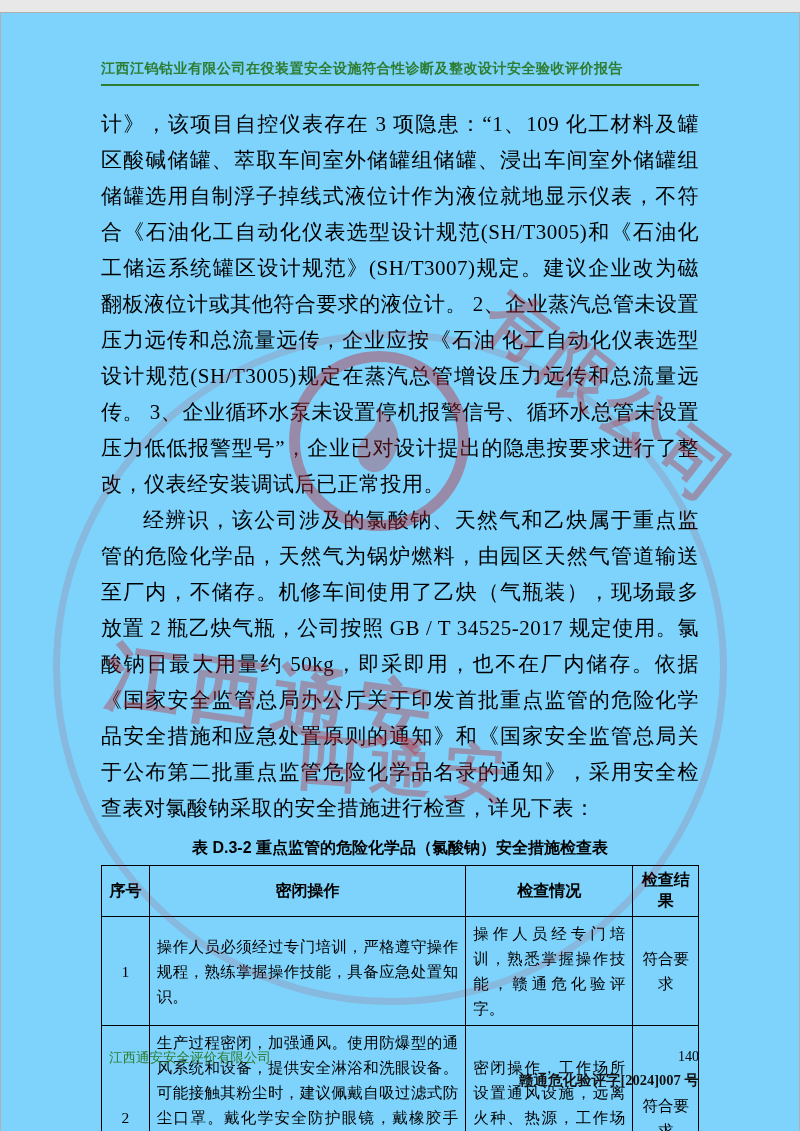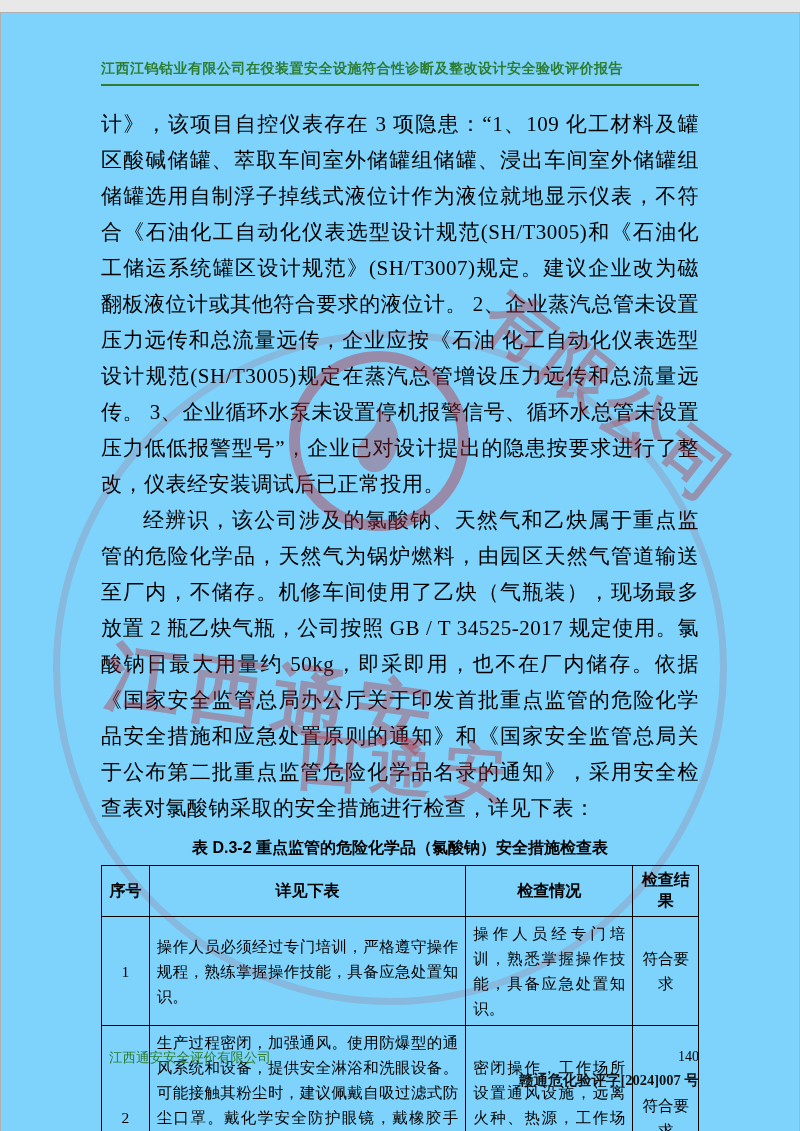--- a/index.html
+++ b/index.html
@@ -141,30 +141,30 @@
     <table class="check-table">
       <colgroup>
         <col style="width:8%">
         <col style="width:53%">
         <col style="width:28%">
         <col style="width:11%">
       </colgroup>
       <thead>
         <tr>
           <th>序号</th>
-          <th>详见下表</th>
+          <th>密闭操作</th>
           <th>检查情况</th>
           <th>检查结果</th>
         </tr>
       </thead>
       <tbody>
         <tr>
           <td class="c-no">1</td>
           <td class="c-content">操作人员必须经过专门培训，严格遵守操作规程，熟练掌握操作技能，具备应急处置知识。</td>
-          <td class="c-situation">操作人员经专门培训，熟悉掌握操作技能，具备应急处置知识。</td>
+          <td class="c-situation">操作人员经专门培训，熟悉掌握操作技能，赣通危化验评字。</td>
           <td class="c-result">符合要求</td>
         </tr>
         <tr>
           <td class="c-no">2</td>
           <td class="c-content">生产过程密闭，加强通风。使用防爆型的通风系统和设备，提供安全淋浴和洗眼设备。可能接触其粉尘时，建议佩戴自吸过滤式防尘口罩。戴化学安全防护眼镜，戴橡胶手套。作业现场禁止吸烟、进食和饮水。远离火种、热源。应与禁配物分开存放，切忌混储。</td>
           <td class="c-situation">密闭操作，工作场所设置通风设施，远离火种、热源，工作场所严禁吸烟。氯酸钠即采即用，不储存。</td>
           <td class="c-result">符合要求</td>
         </tr>
       </tbody>
     </table>

